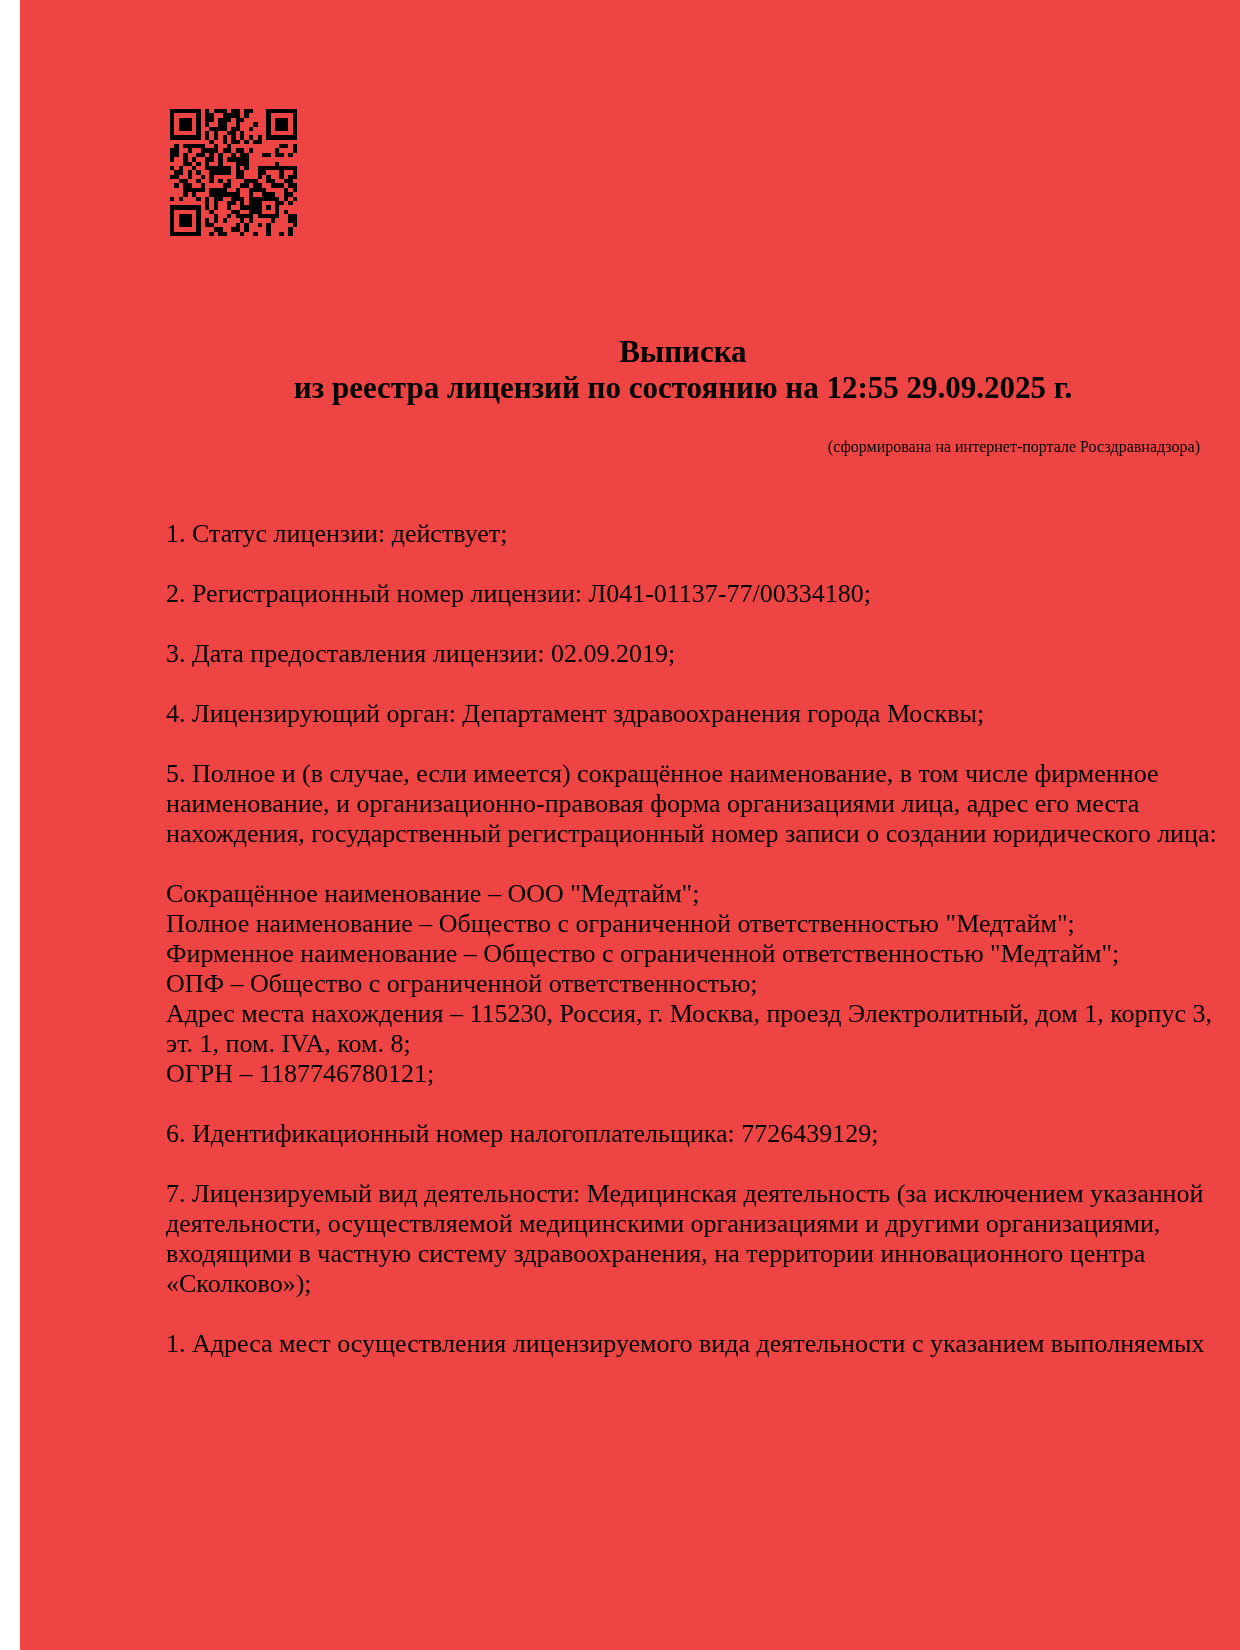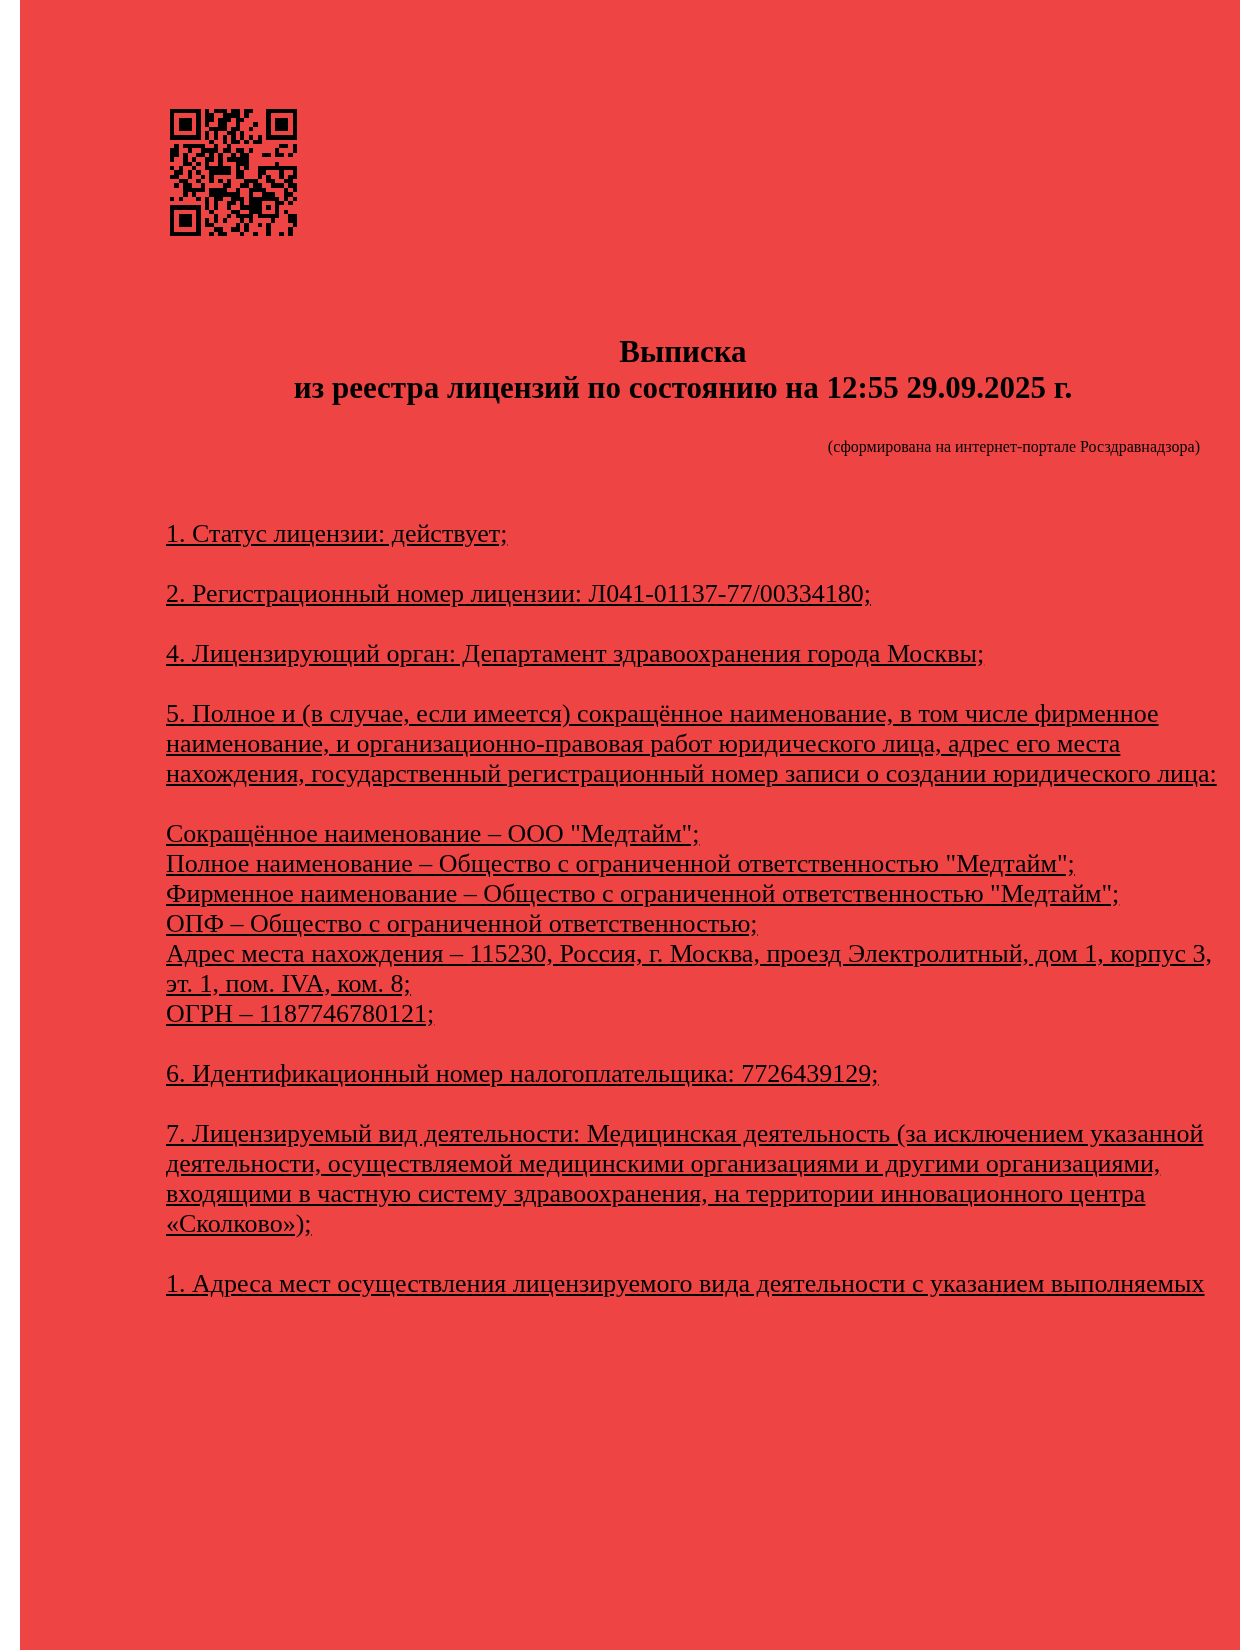--- a/index.html
+++ b/index.html
@@ -49,21 +49,21 @@
     white-space: nowrap;
   }
   .doc-body {
     position: absolute;
     left: 146px;
     top: 519px;
     width: 1040px;
     font-size: 26px;
     line-height: 30px;
   }
-  .para { margin: 0 0 30px 0; text-decoration: underline; }
+  .para { margin: 0 0 30px 0; }
   .para:last-child { margin-bottom: 0; }
   .para-line { white-space: nowrap; }
 </style>
 </head>
 <body>
 
 <div class="page">
 
   <div class="qr" id="qr-container">
       <svg viewBox="0 0 29 29" shape-rendering="crispEdges" xmlns="http://www.w3.org/2000/svg" fill="#000000">
@@ -486,25 +486,28 @@
   <div class="subtitle">(сформирована на интернет-портале Росздравнадзора)</div>
 
   <div class="doc-body">
       <div class="para">
         <div class="para-line">1. Статус лицензии: действует;</div>
       </div>
       <div class="para">
         <div class="para-line">2. Регистрационный номер лицензии: Л041-01137-77/00334180;</div>
       </div>
       <div class="para">
+        <div class="para-line">3. Дата предоставления лицензии: 02.09.2019;</div>
+      </div>
+      <div class="para">
         <div class="para-line">4. Лицензирующий орган: Департамент здравоохранения города Москвы;</div>
       </div>
       <div class="para">
         <div class="para-line">5. Полное и (в случае, если имеется) сокращённое наименование, в том числе фирменное</div>
-        <div class="para-line">наименование, и организационно-правовая работ юридического лица, адрес его места</div>
+        <div class="para-line">наименование, и организационно-правовая форма организациями лица, адрес его места</div>
         <div class="para-line">нахождения, государственный регистрационный номер записи о создании юридического лица:</div>
       </div>
       <div class="para">
         <div class="para-line">Сокращённое наименование – ООО "Медтайм";</div>
         <div class="para-line">Полное наименование – Общество с ограниченной ответственностью "Медтайм";</div>
         <div class="para-line">Фирменное наименование – Общество с ограниченной ответственностью "Медтайм";</div>
         <div class="para-line">ОПФ – Общество с ограниченной ответственностью;</div>
         <div class="para-line">Адрес места нахождения – 115230, Россия, г. Москва, проезд Электролитный, дом 1, корпус 3,</div>
         <div class="para-line">эт. 1, пом. IVA, ком. 8;</div>
         <div class="para-line">ОГРН – 1187746780121;</div>

